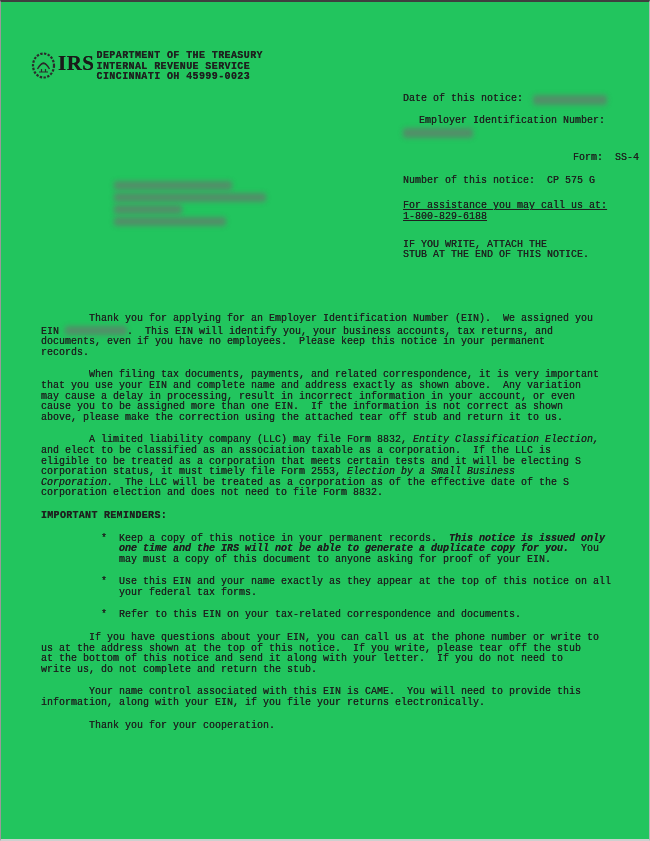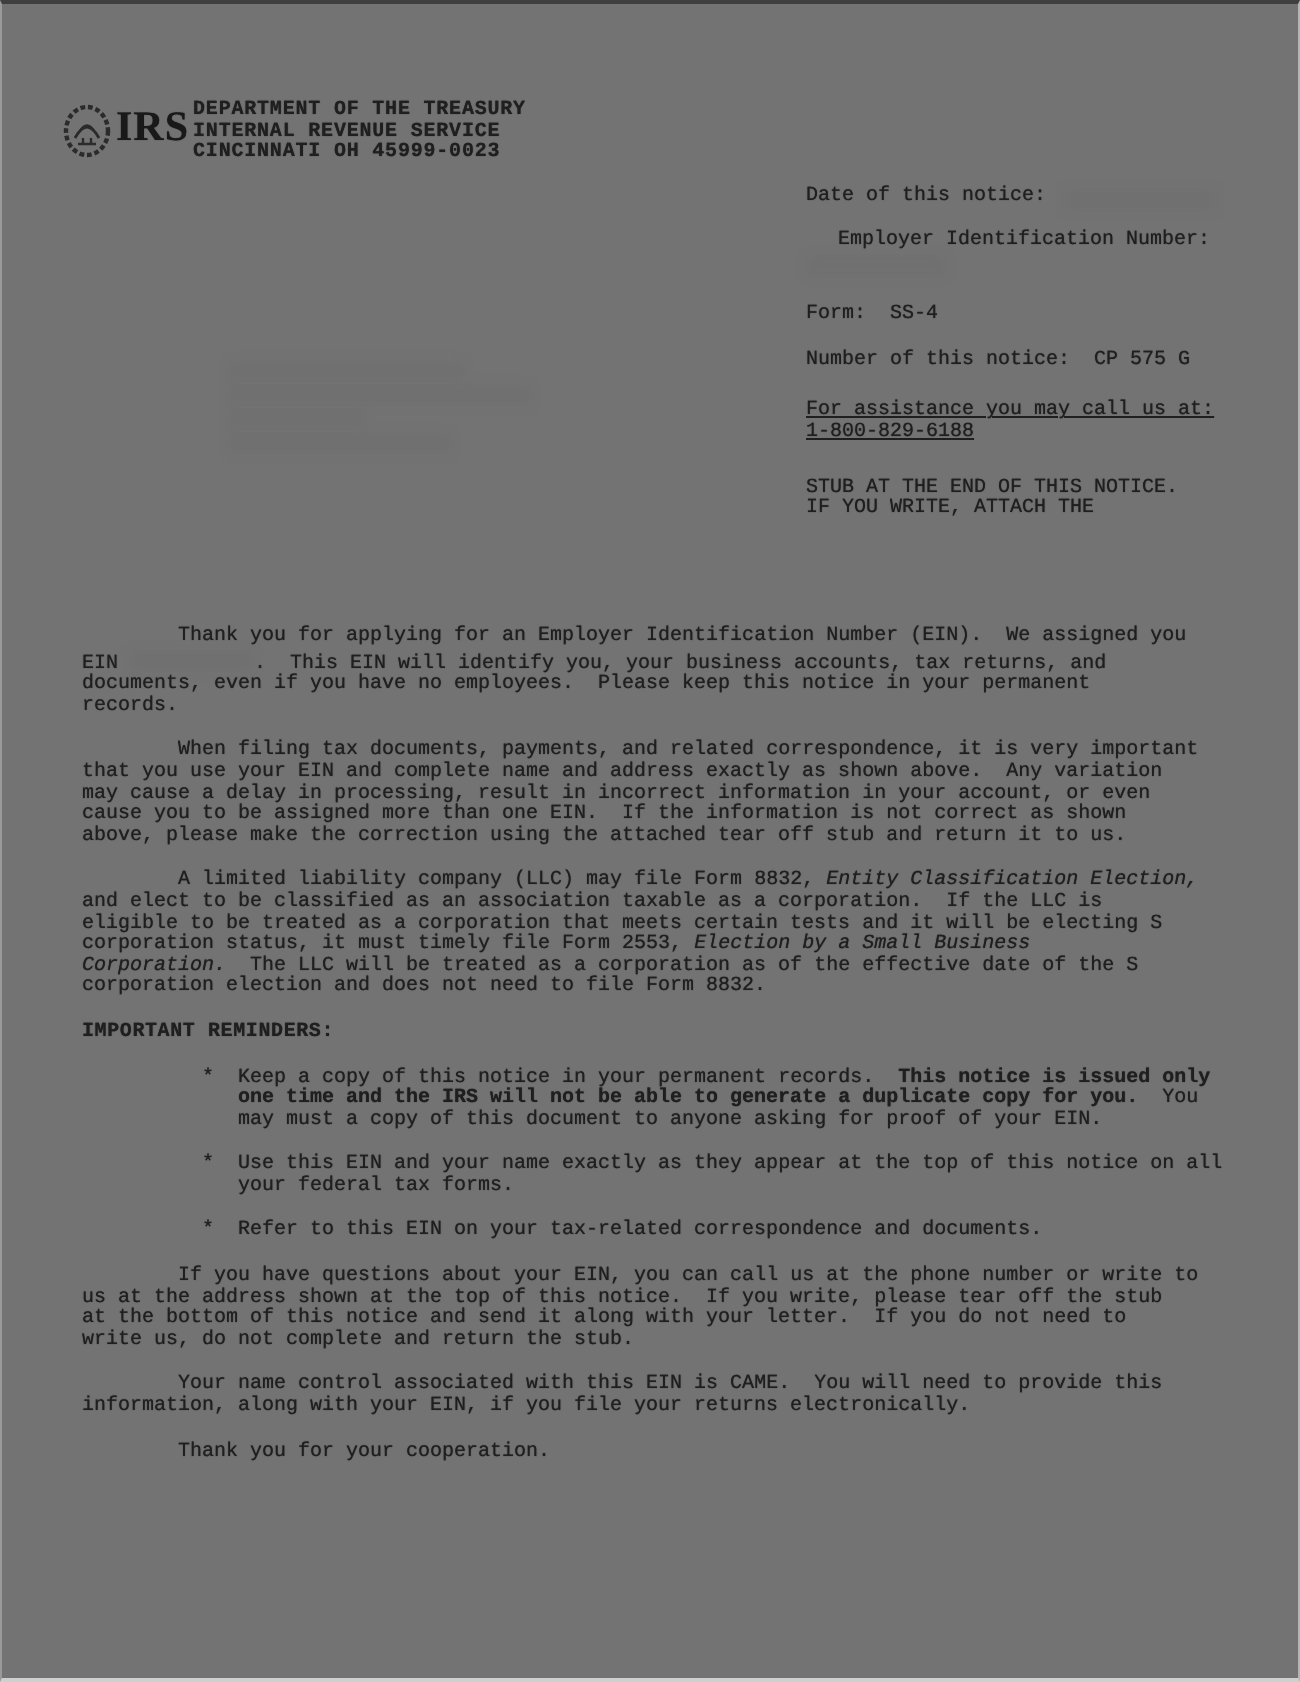--- a/index.html
+++ b/index.html
@@ -1,20 +1,20 @@
 <!DOCTYPE html>
 <html><head>
 <meta charset="utf-8">
 <style>
   html,body{margin:0;padding:0;background:#e8e8e8;}
   .page{
     position:relative;
     width:650px;height:841px;
     margin:0 auto;
-    background:#737373;
+    background:#22c55e;
     box-sizing:border-box;
     border-top:2px solid #3f3f3f;
     border-left:1px solid #9a9a9a;
     border-right:1px solid #b5b5b5;
     border-bottom:2px solid #cfcfcf;
     overflow:hidden;
     font-family:"Liberation Mono","DejaVu Sans Mono",monospace;
     color:#1f1f1f;
   }
   .scan{position:absolute;inset:0;filter:blur(0.25px);}
@@ -43,21 +43,21 @@
   .date-bar{width:74px;height:10px;margin-left:10px;}
   .einv-bar{width:70px;height:10px;margin-top:2px;}
   
   .recipient{position:absolute;left:113px;top:179px;}
   .recipient .redact{height:9px;margin-bottom:3px;}
   .r1{width:118px;} .r2{width:152px;} .r3{width:68px;} .r4{width:112px;}
   
   .letter-body{position:absolute;left:40px;top:312px;width:585px;}
   .letter-body .para{white-space:pre-wrap;margin:0 0 12px 0;}
   .headline{padding-left:122px;margin-bottom:13px;font-weight:600;letter-spacing:0.2px;}
-  .bold{font-weight:bold;}
+  .bold{font-weight:bold;font-style:italic;}
   .it{font-style:italic;}
   .reminders-h{font-weight:bold;letter-spacing:0.3px;}
 </style>
 </head>
 <body>
 
 <div class="page">
   <div class="scan">
 
     <div class="hdr">
@@ -74,29 +74,29 @@
       </div>
     </div>
 
     <div class="info mono">
       <div class="row date-row">
         <span>Date of this notice:</span>
         <span class="redact date-bar"></span>
       </div>
       <div class="row" style="margin-top:11px;padding-left:16px;">Employer Identification Number:</div>
       <div class="redact einv-bar"></div>
-      <div class="row" style="margin-top:15px;">Form:  SS-4</div>
+      <div class="row" style="margin-top:15px;text-align:right;">Form:  SS-4</div>
       <div class="row" style="margin-top:12px;">Number of this notice:  CP 575 G</div>
       <div style="margin-top:15px;text-decoration:underline;">
         <div class="row">For assistance you may call us at:</div>
         <div class="row">1-800-829-6188</div>
       </div>
       <div style="margin-top:17px;">
+        <div class="row">IF YOU WRITE, ATTACH THE</div>
         <div class="row">STUB AT THE END OF THIS NOTICE.</div>
-        <div class="row">IF YOU WRITE, ATTACH THE</div>
       </div>
     </div>
 
     <div class="recipient">
       <div class="redact r1"></div>
       <div class="redact r2"></div>
       <div class="redact r3"></div>
       <div class="redact r4"></div>
     </div>
 

